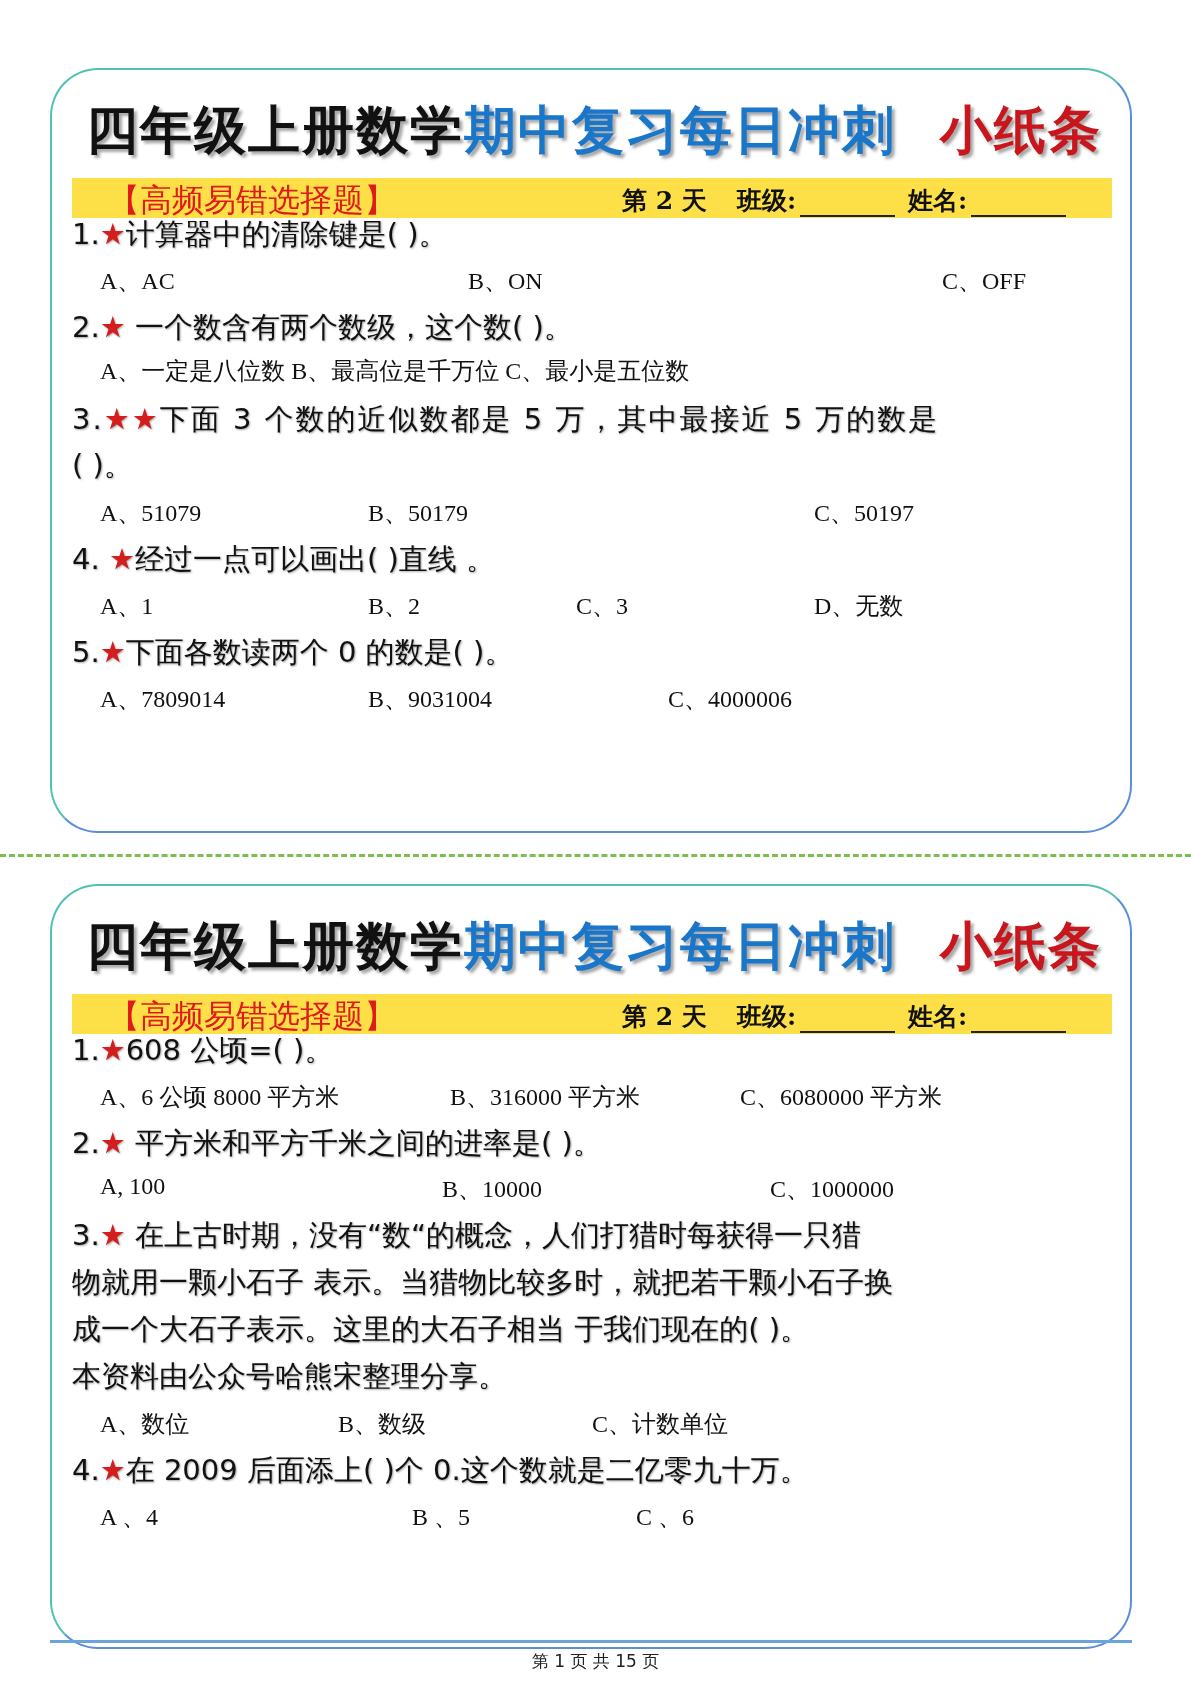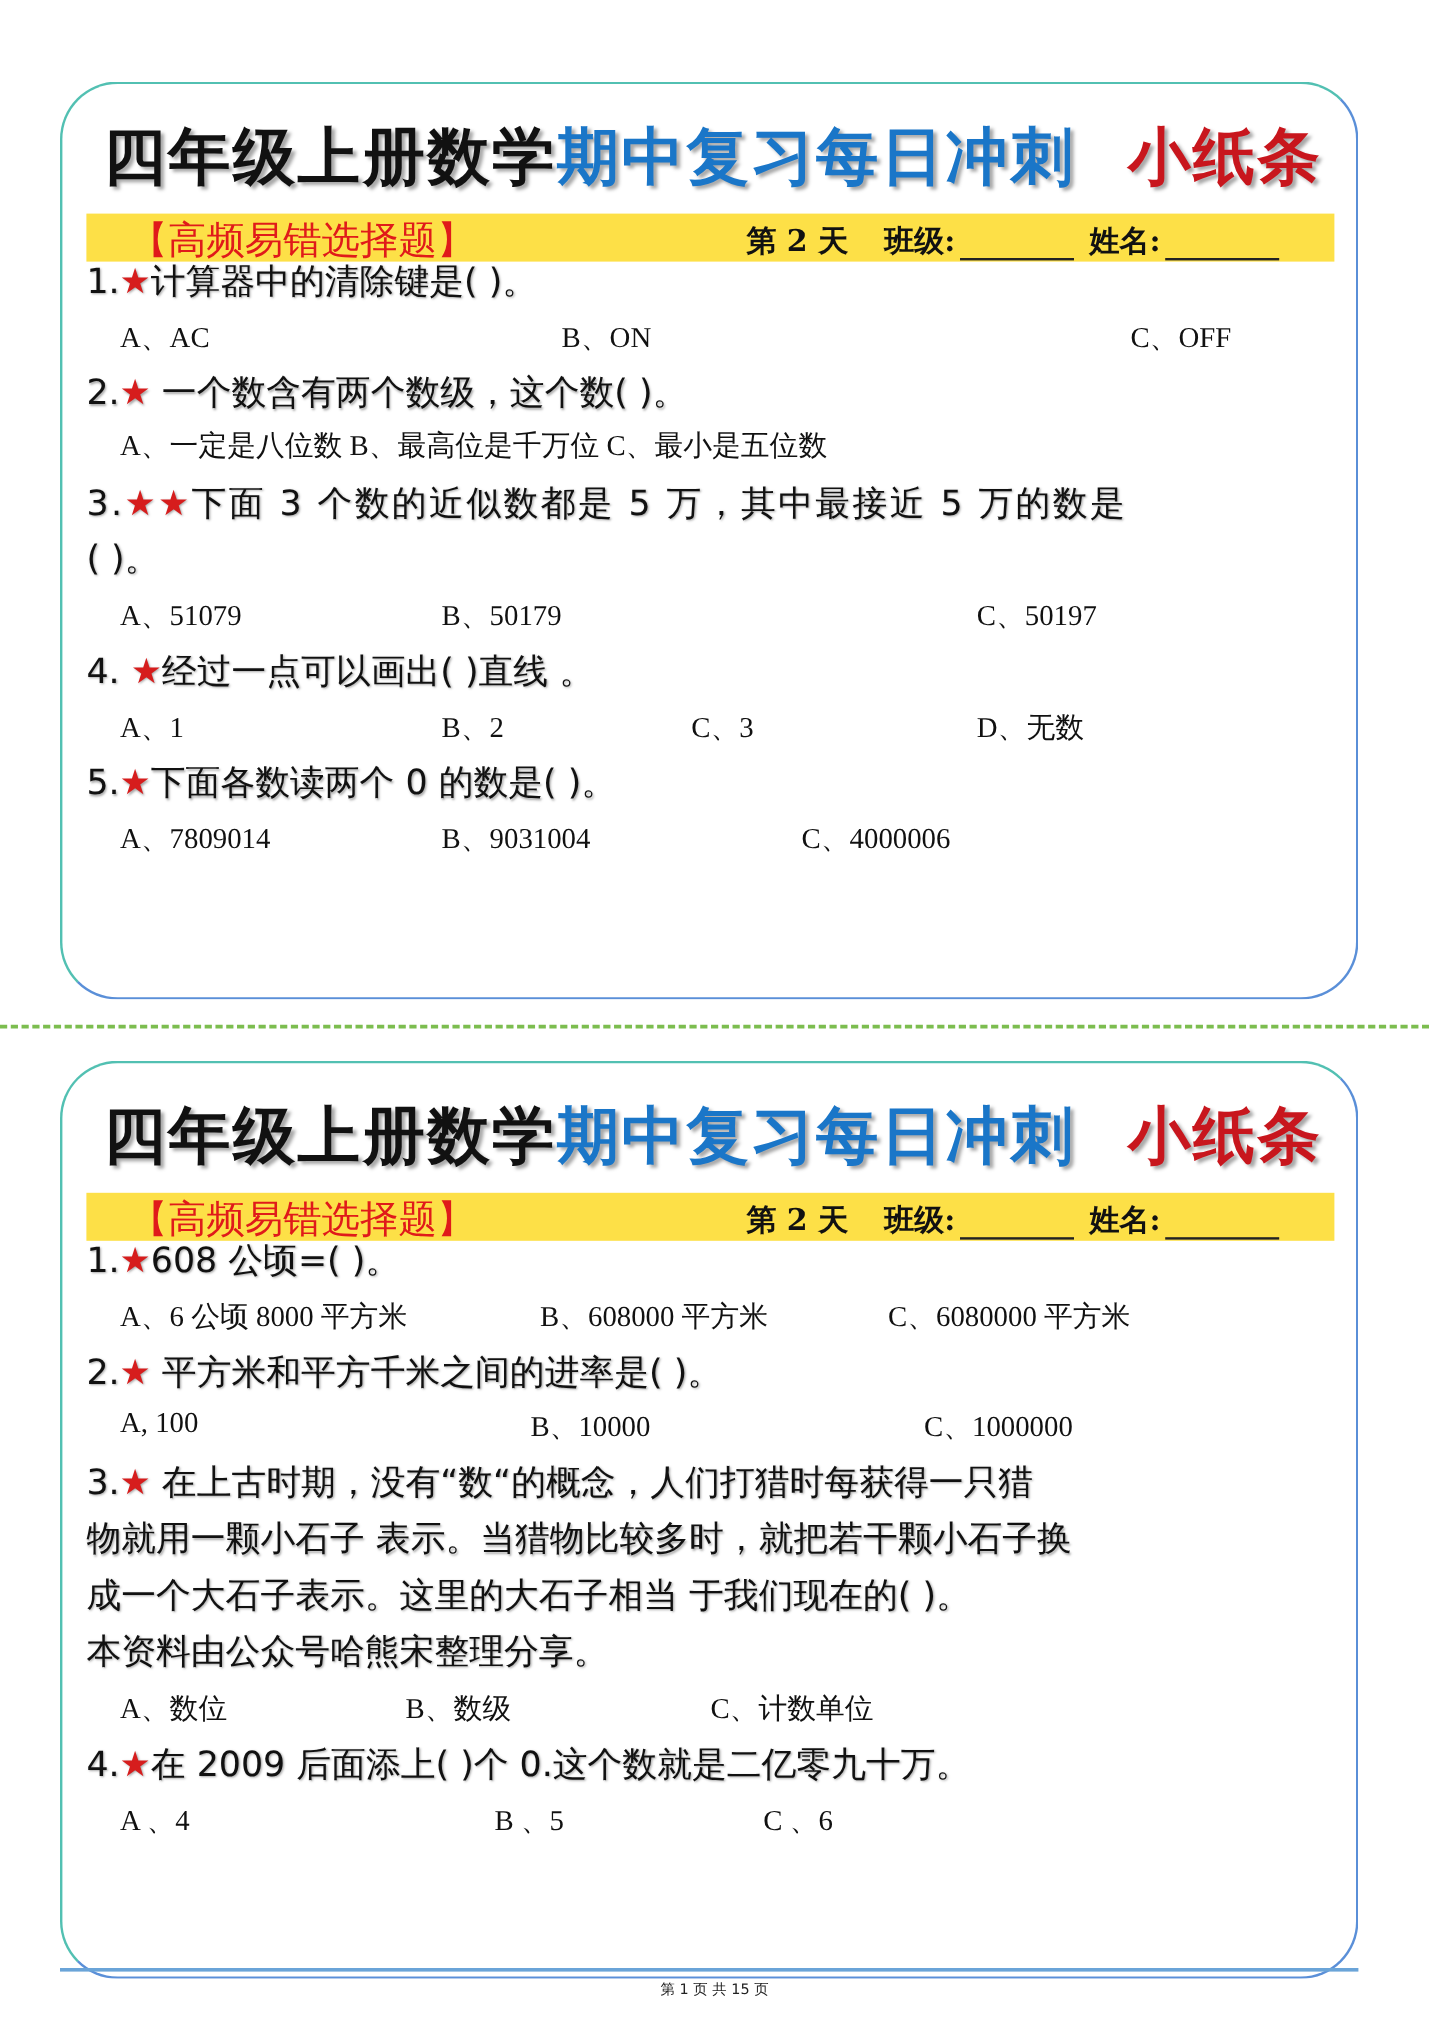--- a/index.html
+++ b/index.html
@@ -21,21 +21,21 @@
   .band .meta { position:absolute; left:550px; top:6px; font-size:25px; color:#111; white-space:nowrap;
                 font-family:"DejaVu Serif",serif; font-weight:bold; }
   .band .meta span { margin-right:4px; }
   .blank { display:inline-block; width:95px; border-bottom:2px solid #222; height:22px; vertical-align:bottom; }
   .q { position:absolute; left:20px; font-family:"DejaVu Sans",sans-serif; font-size:29px;
        white-space:nowrap; text-shadow:1px 1px 2px rgba(0,0,0,0.35); color:#111; }
   .star { color:#d61d1d; }
   .opt { position:absolute; font-family:"Liberation Serif",serif; font-size:24px; white-space:nowrap; color:#111; }
   .divider { position:absolute; left:0; top:854px; width:1191px; border-top:3px dashed #7cbd4f; }
   .footer-line { position:absolute; left:50px; top:1640px; width:1082px; border-top:3px solid #6aa4d8; }
-  .footer { position:absolute; left:0; width:1191px; top:1650px; text-align:center; font-size:12px;
+  .footer { position:absolute; left:0; width:1191px; top:1650px; text-align:center; font-size:17px;
             font-family:"DejaVu Sans",sans-serif; color:#222; }
 </style>
 </head>
 <body>
 
 <div class="card c1">
   <div class="title">
     <span class="t-black">四年级上册数学</span><span class="t-blue">期中复习每日冲刺</span><span class="t-red">小纸条</span>
   </div>
   <div class="band">
@@ -95,21 +95,21 @@
       <span>第 2 天</span>&nbsp;&nbsp;
       <span>班级:</span><span class="blank"></span>
       <span>姓名:</span><span class="blank"></span>
     </span>
   </div>
 
   <div class="q" style="top:145px">
     <span>1.</span><span class="star">★</span><span>608 公顷=(          )。</span>
   </div>
   <div class="opt" style="top:195px;left:48px">A、6 公顷 8000 平方米</div>
-  <div class="opt" style="top:195px;left:398px">B、608000 平方米</div>
+  <div class="opt" style="top:195px;left:398px">B、316000 平方米</div>
   <div class="opt" style="top:195px;left:688px">C、6080000  平方米</div>
 
   <div class="q" style="top:238px">
     <span>2.</span><span class="star">★</span><span> 平方米和平方千米之间的进率是(          )。</span>
   </div>
   <div class="opt" style="top:287px;left:48px">A, 100</div>
   <div class="opt" style="top:287px;left:390px">B、10000</div>
   <div class="opt" style="top:287px;left:718px">C、1000000</div>
 
   <div class="q" style="top:330px">

